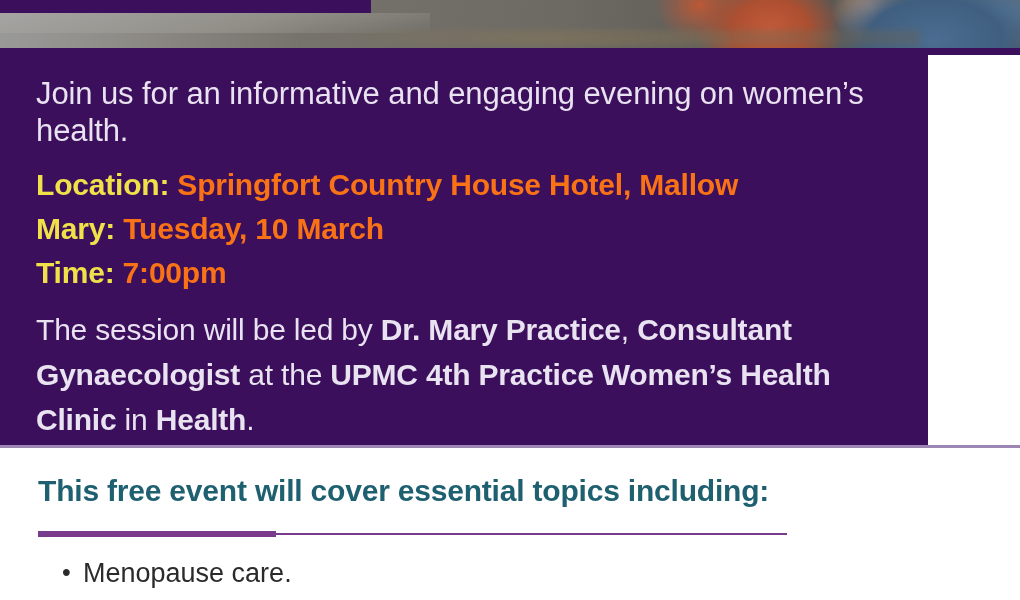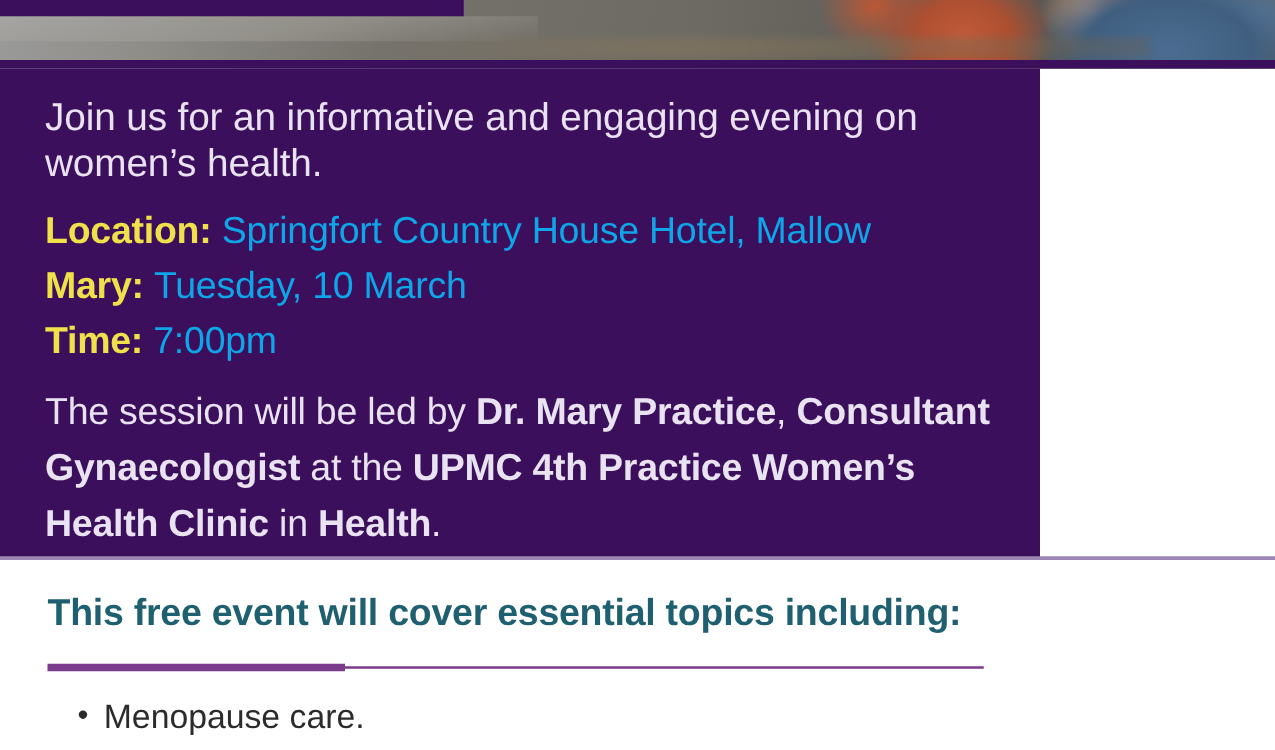--- a/index.html
+++ b/index.html
@@ -46,21 +46,21 @@
     position:absolute; left:0; top:0; width:371px; height:13px;
     background:#3b0f5b;
   }
   .banner-purple-bottom {
     position:absolute; left:0; top:48px; width:1020px; height:7px;
     background:#3b0f5b;
   }
 
   
   .purple-block {
-    position:absolute; left:0; top:55px; width:832px; height:392px;
+    position:absolute; left:0; top:55px; width:928px; height:392px;
     background:#3b0f5b;
     padding:20px 36px 0 36px;
   }
   .lavender-rule {
     position:absolute; left:0; top:445px; width:1020px; height:3px;
     background:#9b86b4;
   }
 
   .intro {
     color:#e9e2f1;
@@ -74,21 +74,21 @@
   .details { margin-top:14px; }
   .detail-line {
     font-size:30px;
     line-height:44px;
     font-weight:700;
     color:#e9e2f1;
     white-space:nowrap;
     letter-spacing:-0.2px;
   }
   .detail-label { color:#f0e14a; font-weight:700;text-align:right; }
-  .detail-value { color:#0ea5e9; font-weight:400; }
+  .detail-value { color:#f97316; font-weight:700; }
 
   .speaker {
     margin-top:12px;
     color:#e9e2f1;
     font-size:30px;
     line-height:45px;
     font-weight:400;
     letter-spacing:-0.2px;
     max-width:940px;
   }

